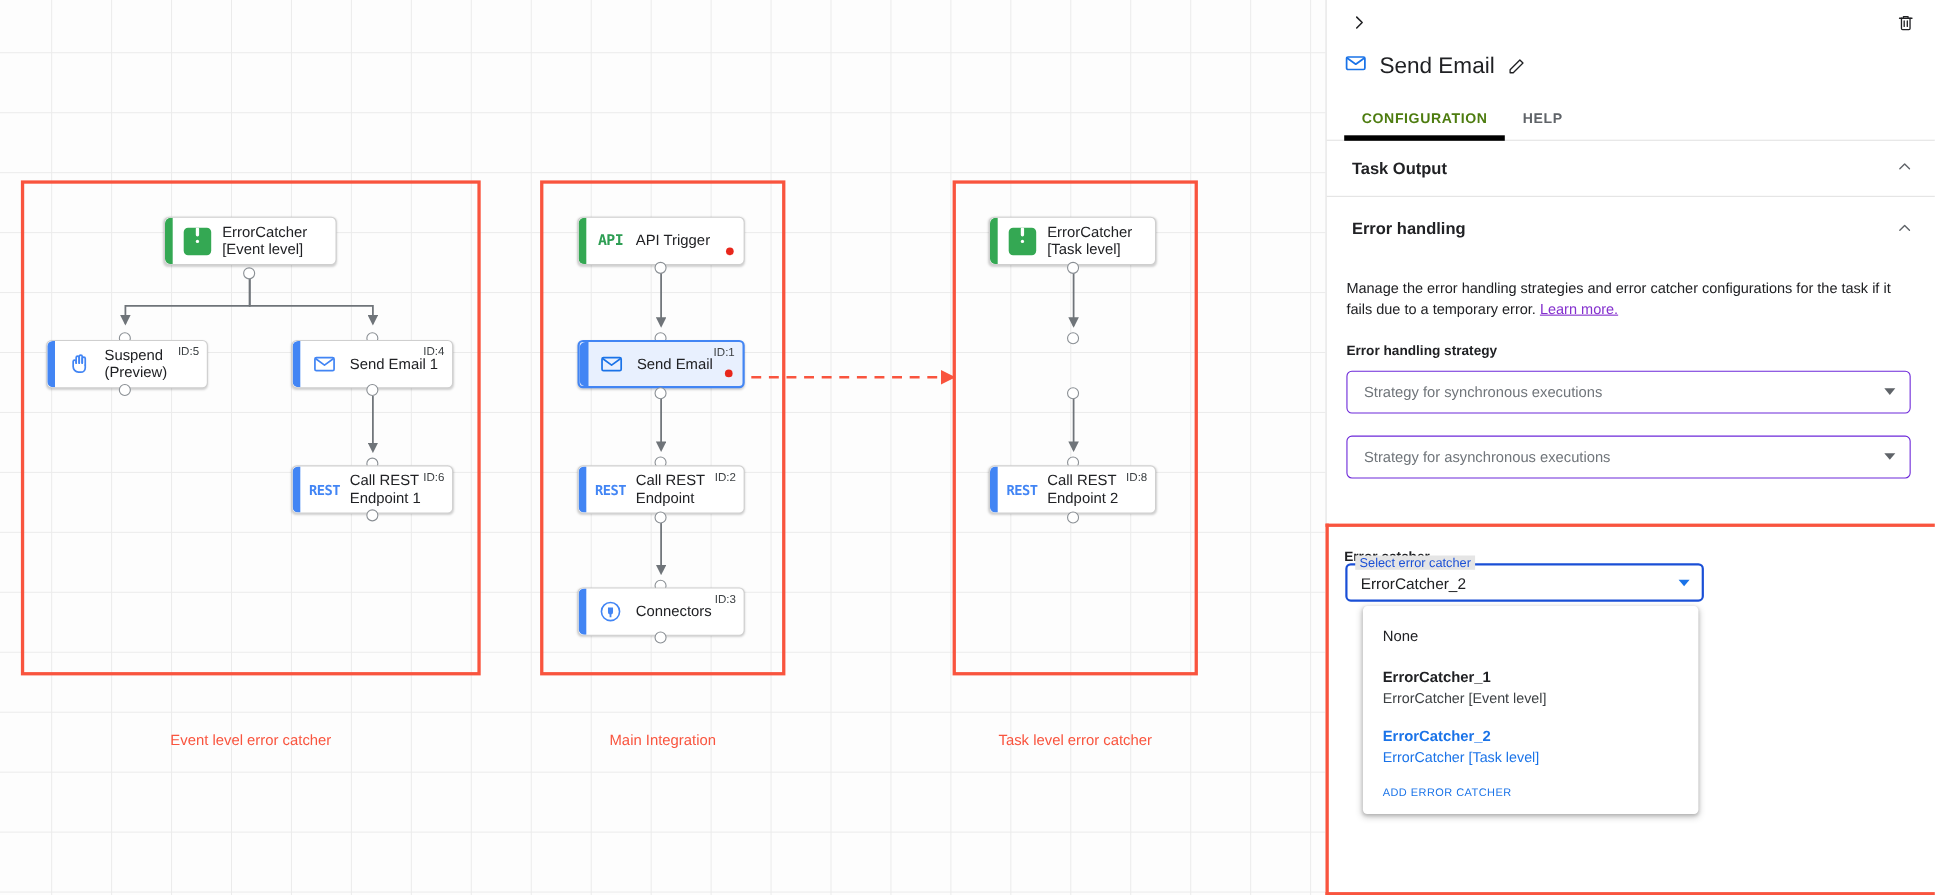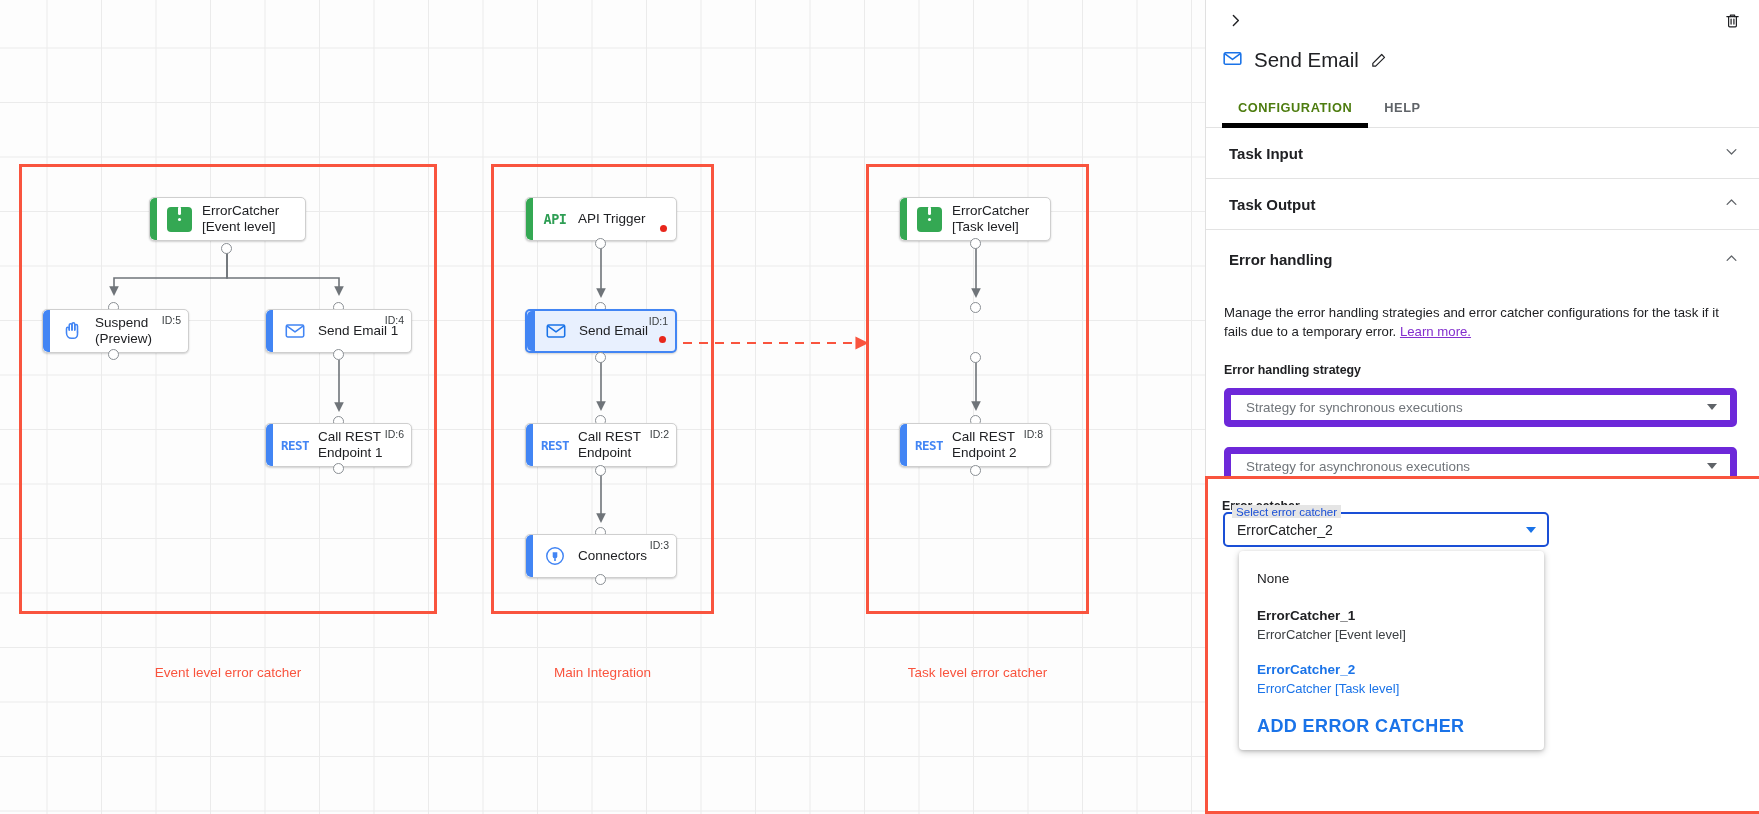--- a/index.html
+++ b/index.html
@@ -144,21 +144,21 @@
   .section-title { font-size: 15px; color: #202124; font-weight: 600; }
   .chev { color: #5f6368; font-size: 13px; }
 
   .eh-body { padding: 14px 22px 0 18px; }
   .eh-desc { font-size: 13.2px; color: #202124; line-height: 1.47; }
   .eh-link { color: #8430ce; text-decoration: underline; cursor: pointer; display: inline-block; }
   .eh-strategy-label {
     font-size: 12.4px; color: #202124; font-weight: 700; margin-top: 21px;
   }
   .select-box {
-    margin-top: 11px; height: 39px; border: 7px solid #6d28d9; border-radius: 5px;
+    margin-top: 11px; height: 39px; border: 1px solid #6d28d9; border-radius: 5px;
     display: flex; align-items: center; justify-content: space-between;
     padding: 0 13px 0 15px; font-size: 13.4px; color: #70757a; cursor: pointer;
     background: #fff;
   }
   .caret { width: 0; height: 0; border-left: 5px solid transparent;
            border-right: 5px solid transparent; border-top: 6px solid #5f6368; }
   .caret.blue { border-top-color: #1a73e8; }
 
   
   .ec-wrap {
@@ -188,22 +188,22 @@
     background: #ffffff; border-radius: 4px;
     box-shadow: 0 2px 7px rgba(0,0,0,.22), 0 1px 3px rgba(0,0,0,.14);
     padding: 14px 0 10px 0;
   }
   .ec-item { padding: 5px 18px; cursor: pointer; }
   .ec-item .t1 { font-size: 13.5px; color: #202124; line-height: 1.4; }
   .ec-item .t1.bold { font-weight: 700; }
   .ec-item .t2 { font-size: 13px; color: #3c4043; line-height: 1.4; }
   .ec-item.sel .t1, .ec-item.sel .t2 { color: #1a73e8; }
   .ec-add {
-    padding: 13px 18px 3px 18px; font-size: 18px; color: #1a73e8;
-    font-weight: 700; letter-spacing: .4px; cursor: pointer;
+    padding: 13px 18px 3px 18px; font-size: 10px; color: #1a73e8;
+    font-weight: 400; letter-spacing: .4px; cursor: pointer;
   }
 </style>
 </head>
 <body>
 
 <div class="app">
 
   <div class="canvas">
 
     <svg class="canvas-svg">
@@ -405,28 +405,20 @@
           <path d="M16.5 3.5l4 4L8 20H4v-4z"></path>
           </svg>
       </span>
     </div>
 
     <div class="tabs">
       <div class="tab active">CONFIGURATION</div>
       <div class="tab">HELP</div>
     </div>
 
-    <div class="section-row">
-      <span class="section-title">Task Input</span>
-      <span class="chev">
-        <svg width="15" height="15" viewBox="0 0 24 24" fill="none" stroke="#5f6368" stroke-width="2" stroke-linecap="round" stroke-linejoin="round">
-            <path d="M5 9l7 7 7-7"></path>
-          </svg>
-      </span>
-    </div>
 
     <div class="section-row">
       <span class="section-title">Task Output</span>
       <span class="chev">
         <svg width="15" height="15" viewBox="0 0 24 24" fill="none" stroke="#5f6368" stroke-width="2" stroke-linecap="round" stroke-linejoin="round">
             <path d="M5 15l7-7 7 7"></path>
           </svg>
       </span>
     </div>
 

